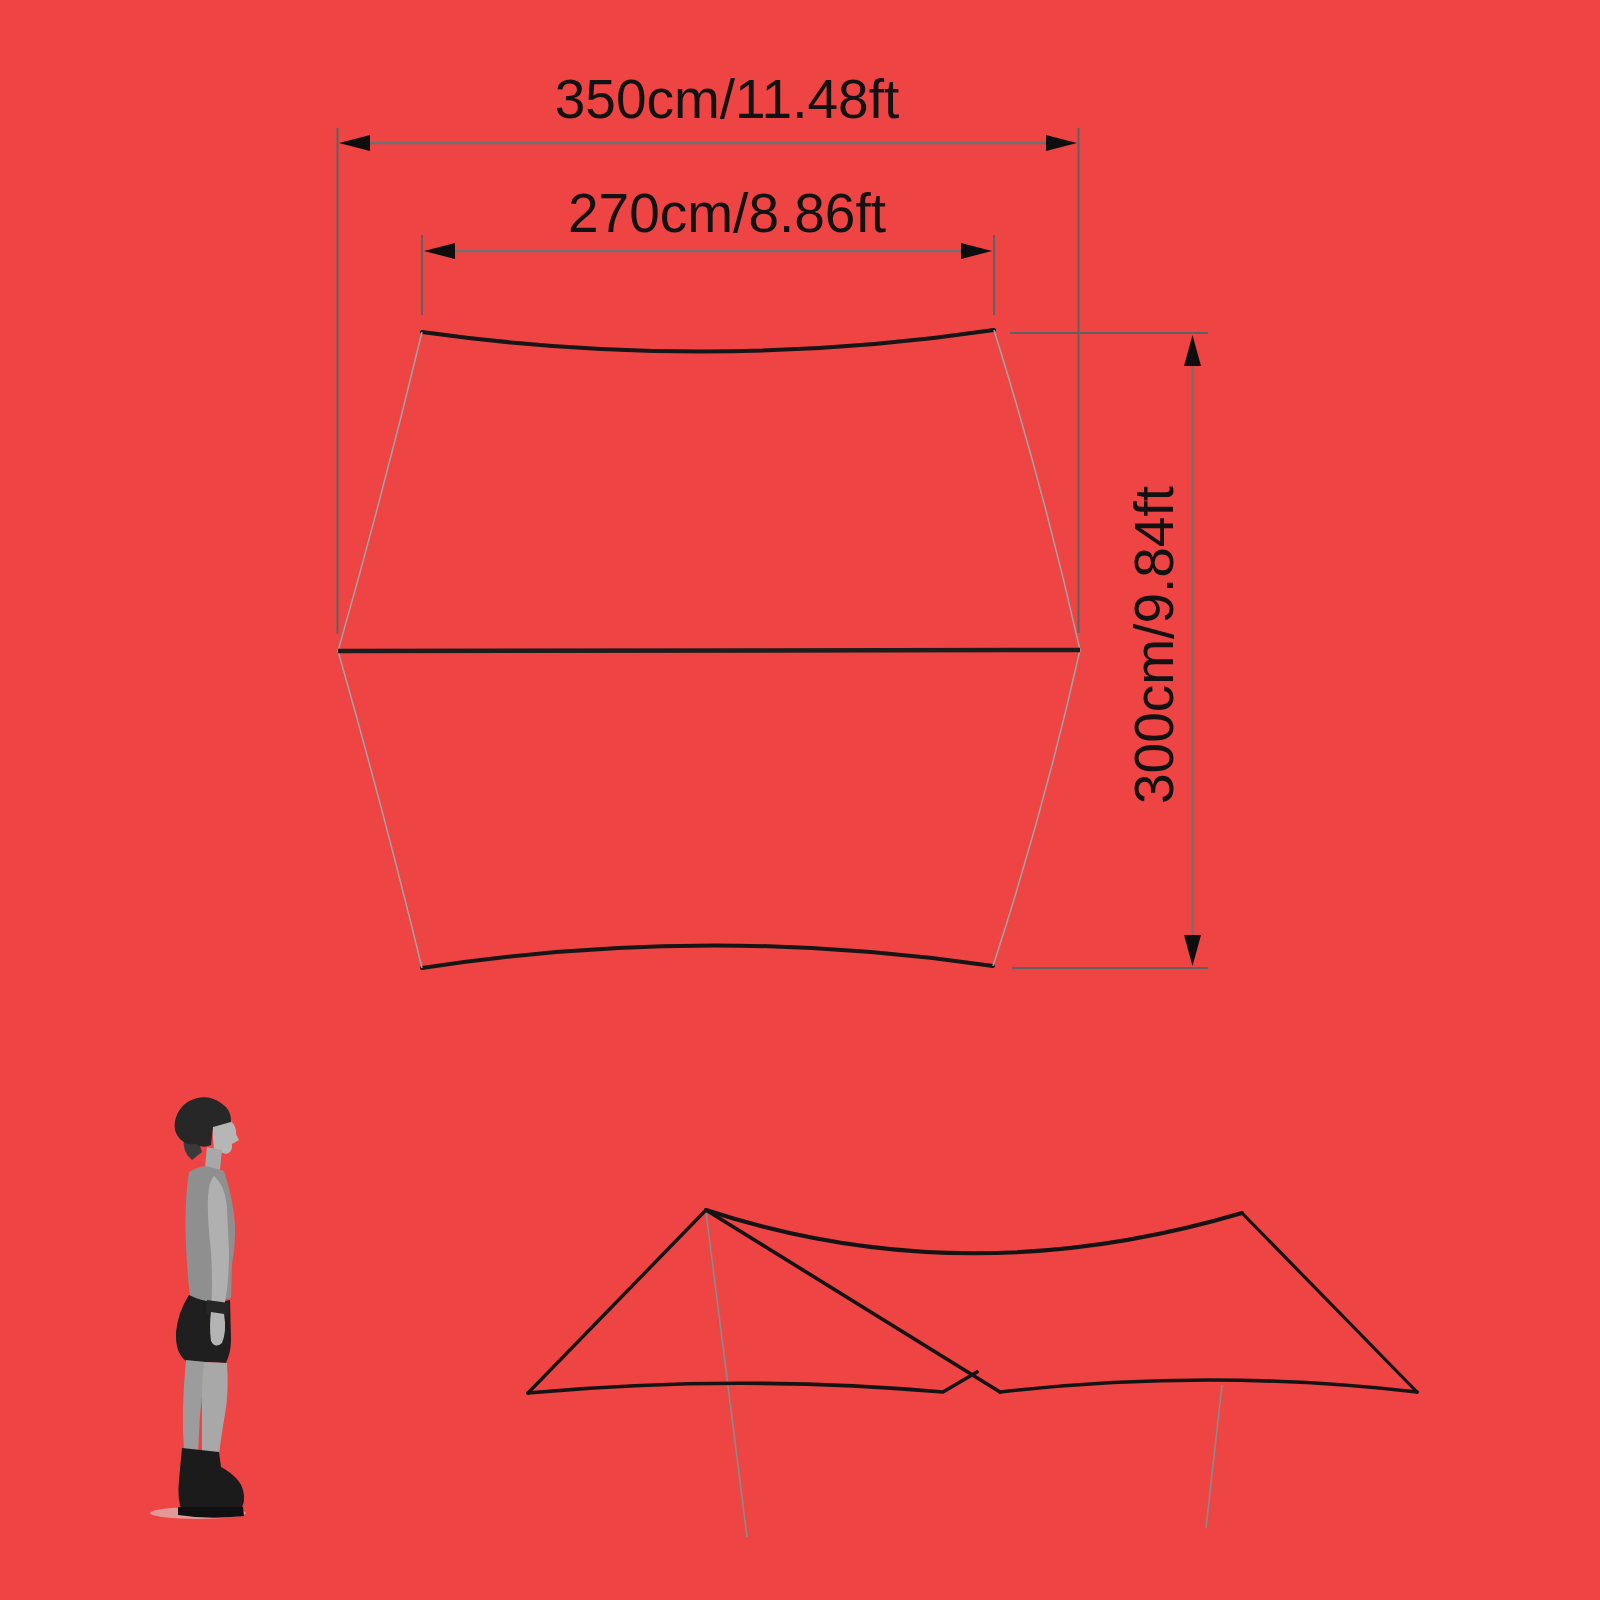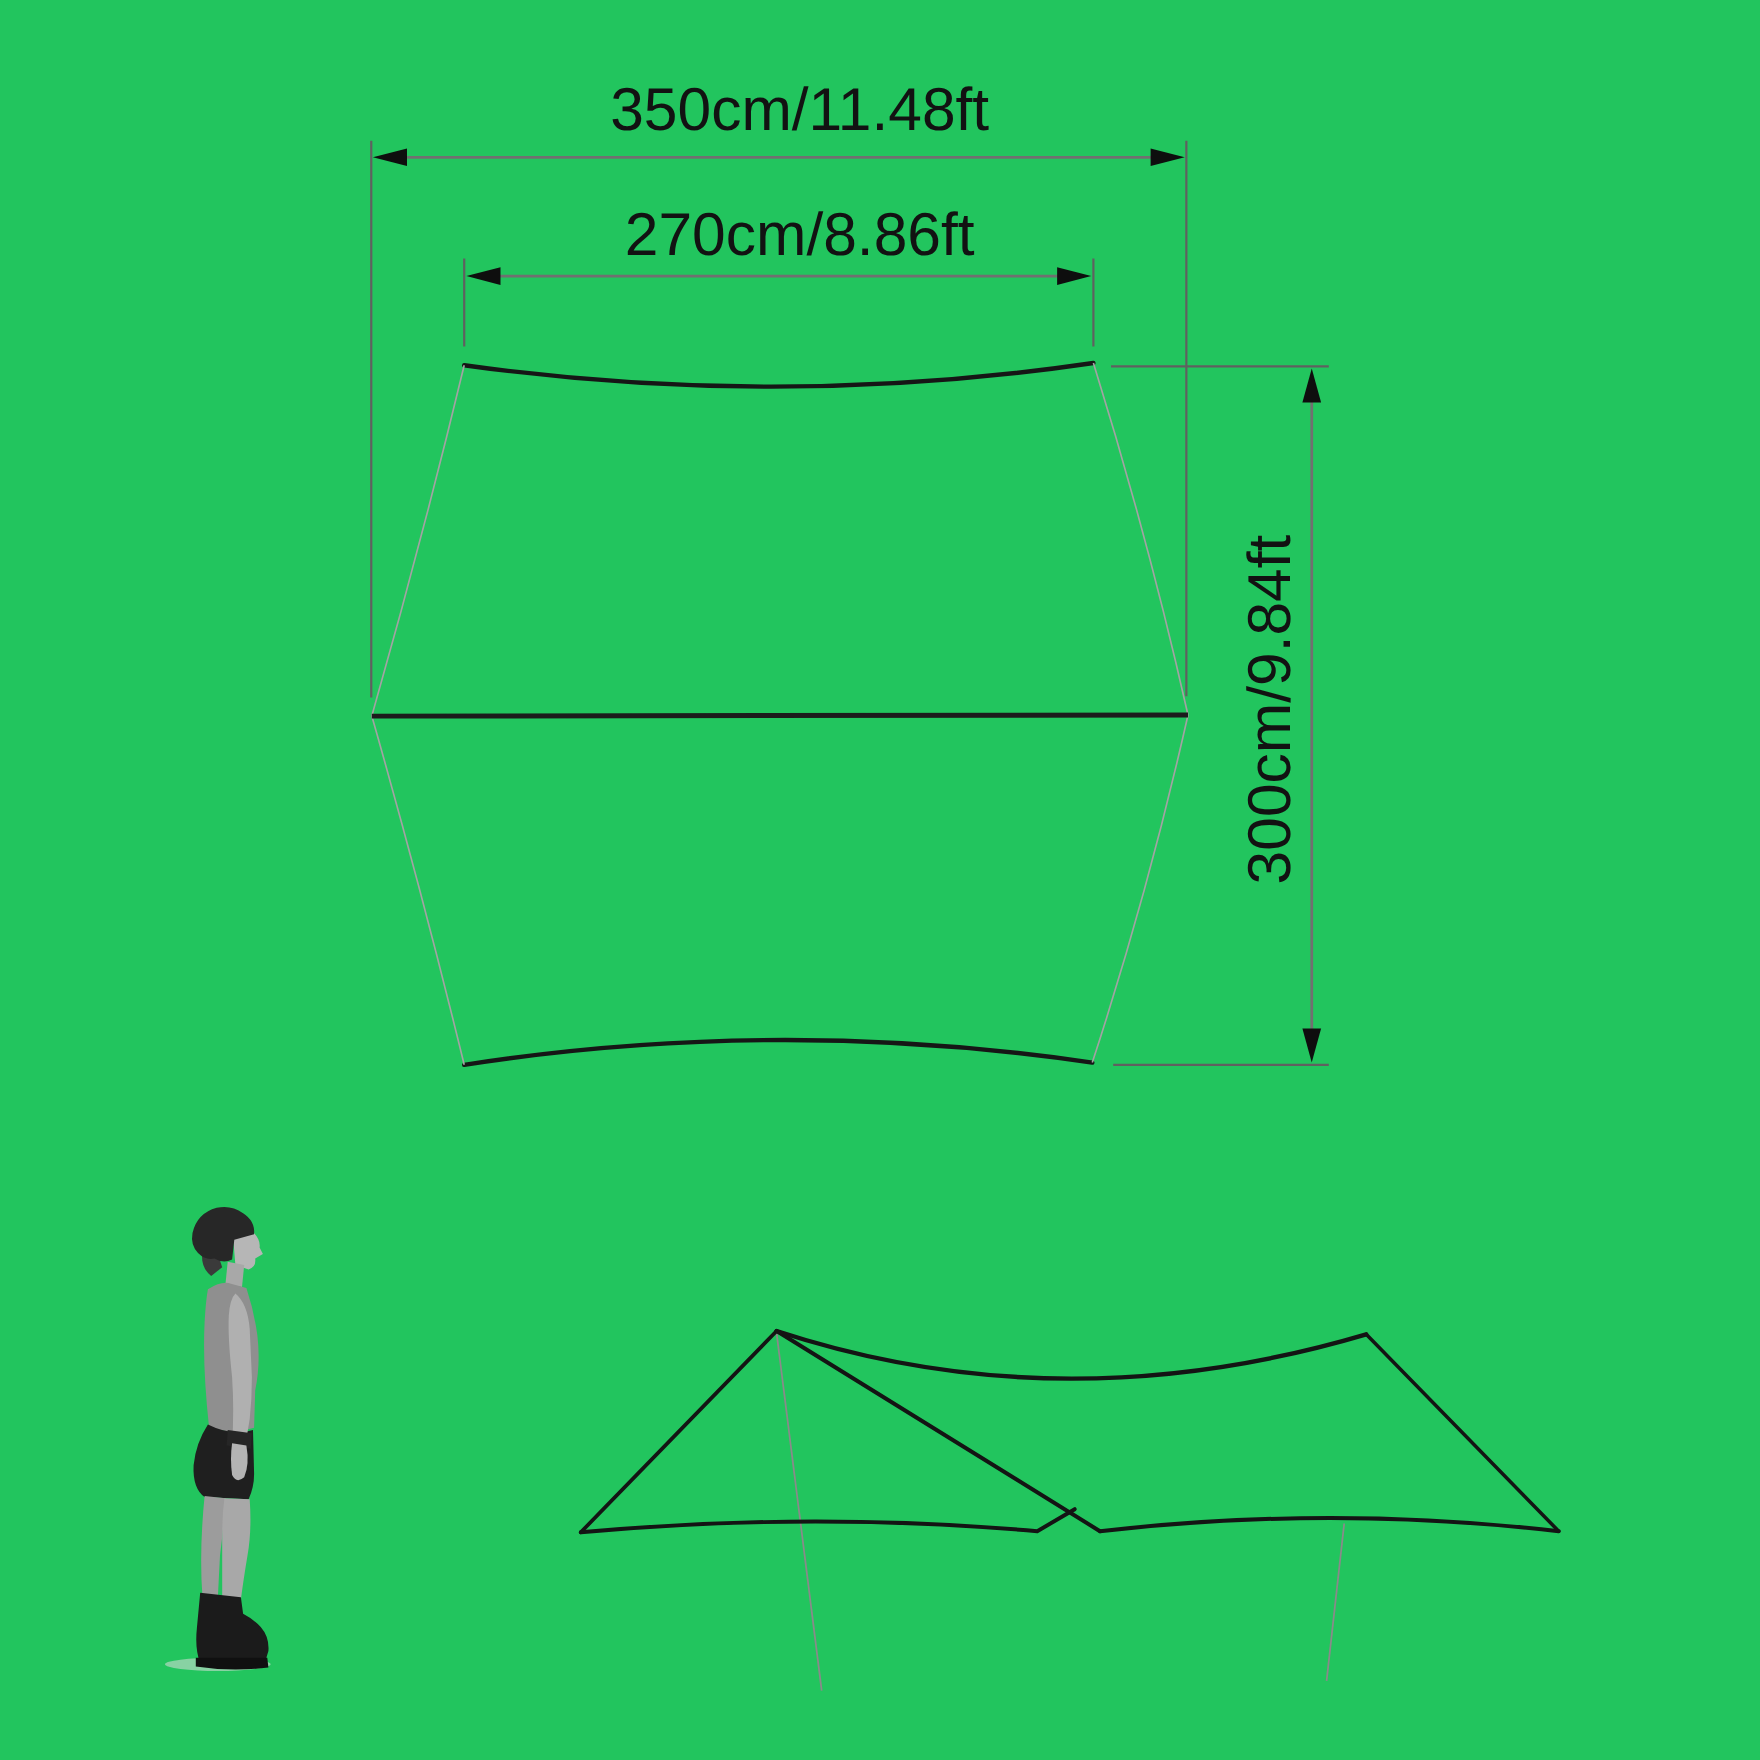--- a/index.html
+++ b/index.html
@@ -4,21 +4,21 @@
 <style>
   html, body {
     margin: 0;
     padding: 0;
     background: #ffffff;
   }
   .canvas {
     position: relative;
     width: 1600px;
     height: 1600px;
-    background: #22c55e;
+    background: #ef4444;
     overflow: hidden;
   }
   svg { display: block; }
   .dim-label {
     font-family: "Liberation Sans", sans-serif;
     font-size: 55px;
     fill: #121212;
   }
 </style>
 </head>

